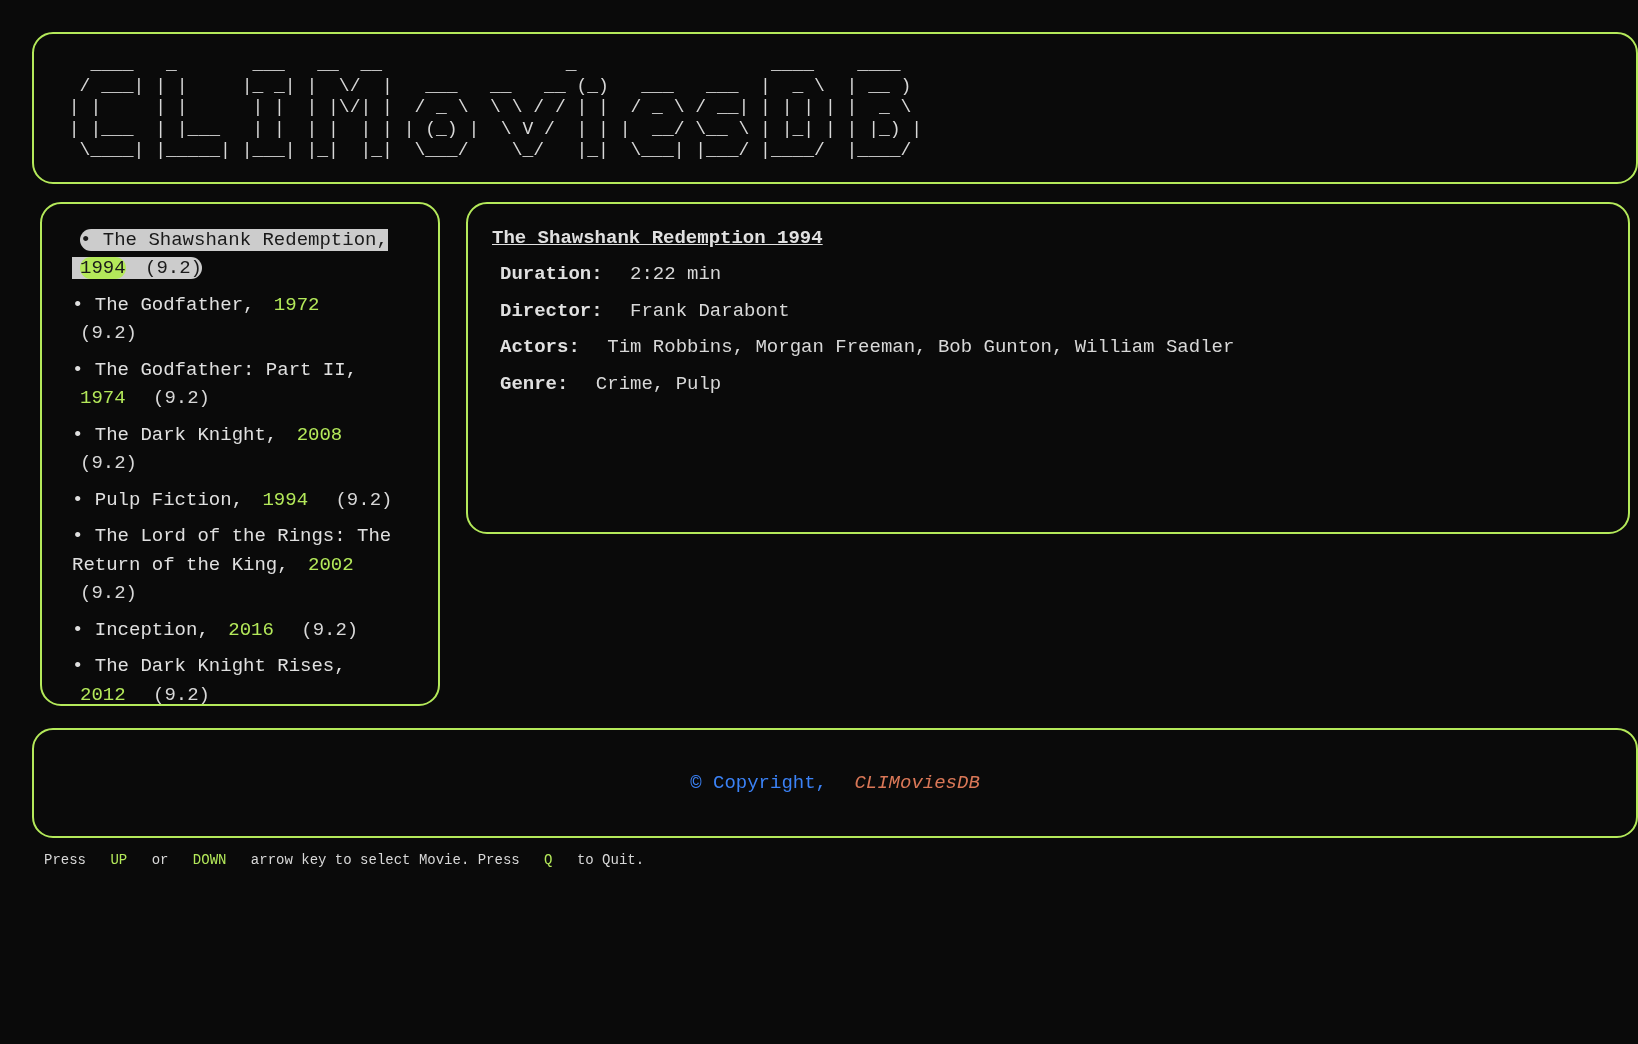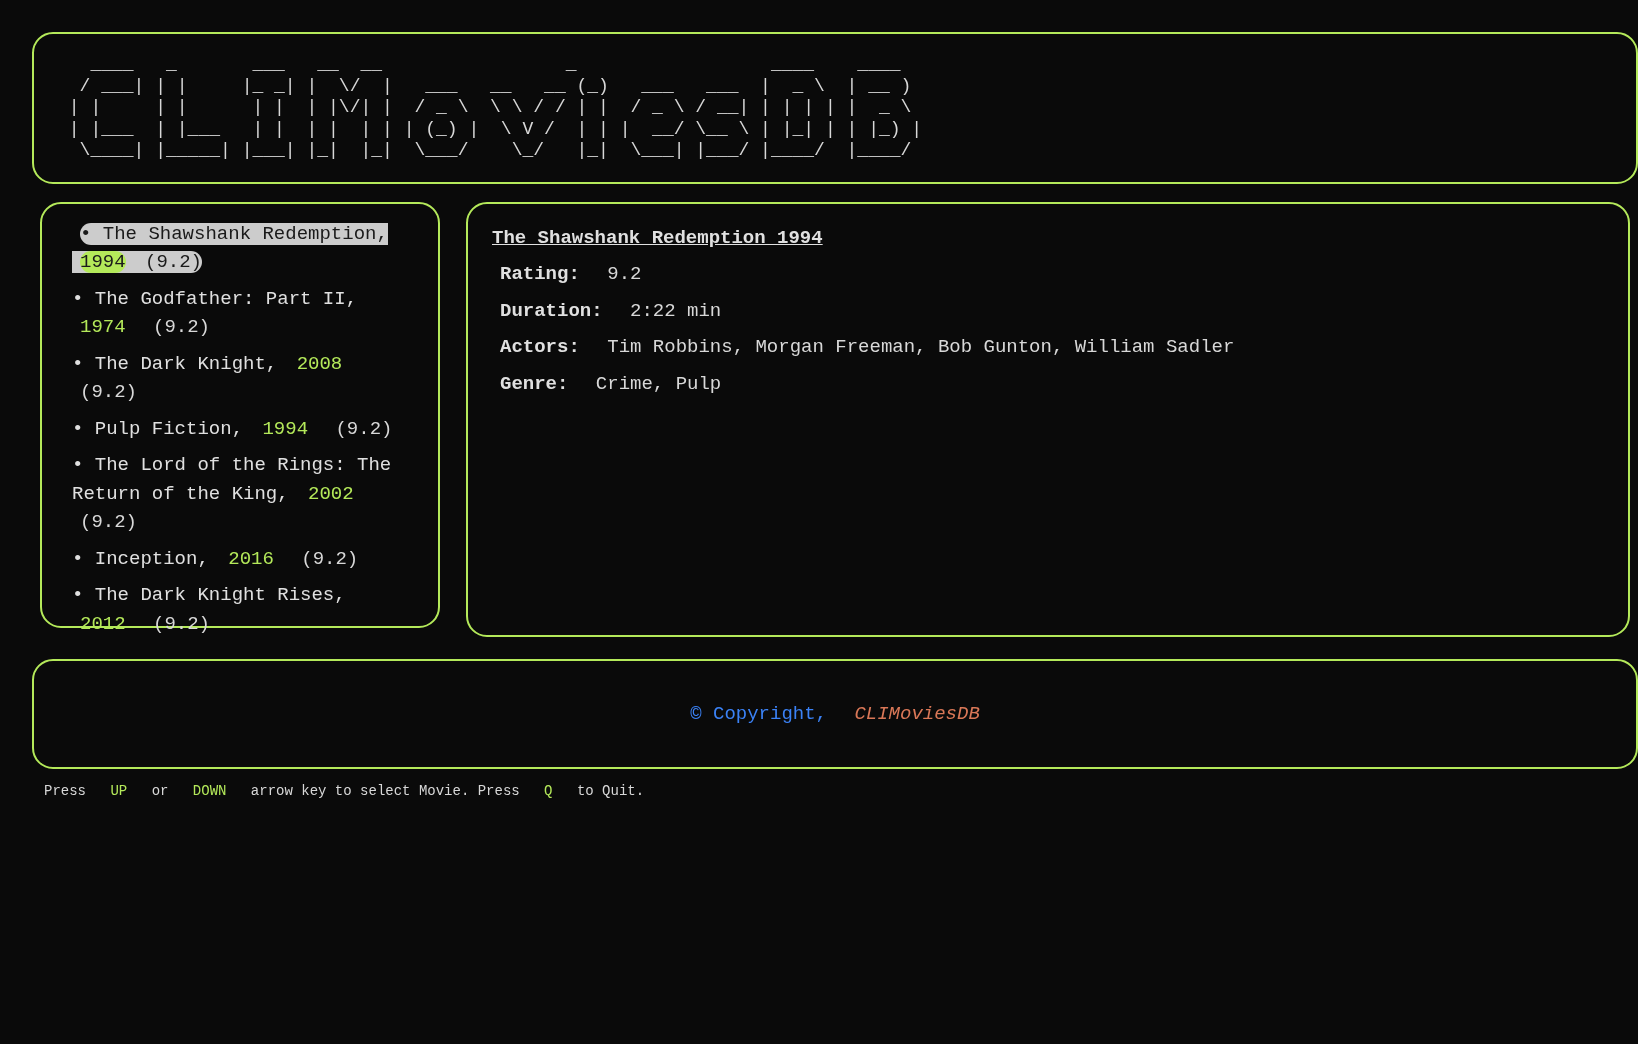--- a/index.html
+++ b/index.html
@@ -34,27 +34,27 @@
       line-height: 1.2;
     }
     .content-row {
       display: flex;
       gap: 10px;
       margin-bottom: 14px;
     }
     .sidebar {
       width: 400px;
       flex-shrink: 0;
-      padding: 8px 14px;
-      height: 426px;
+      padding: 14px 14px;
+      height: 504px;
     }
     .main-panel {
       flex: 1;
       padding: 12px 16px;
-      height: 435px;
+      height: 332px;
     }
     .movie-list {
       list-style: none;
     }
     .movie-item {
       line-height: 1.5;
       cursor: pointer;
     }
     .movie-item.selected {
       background-color: #cccccc;
@@ -120,37 +120,38 @@
   / ___| | |     |_ _| |  \/  |   ___   __   __ (_)   ___   ___  |  _ \  | __ ) 
  | |     | |      | |  | |\/| |  / _ \  \ \ / / | |  / _ \ / __| | | | | |  _ \ 
  | |___  | |___   | |  | |  | | | (_) |  \ V /  | | |  __/ \__ \ | |_| | | |_) |
   \____| |_____| |___| |_|  |_|  \___/    \_/   |_|  \___| |___/ |____/  |____/ </pre>
 </div>
 
 <div class="content-row">
   <div class="box sidebar">
     <div class="movie-list" id="movie-list">
         <div class="selected-wrapper"><span class="movie-item selected"> • The Shawshank Redemption, <span class="movie-year">1994</span> (9.2)</span></div>
+        <div class="selected-wrapper"> • The Godfather, <span class="movie-year">1972</span> <span class="movie-rating">(9.2)</span></div>
         <div class="selected-wrapper"> • The Godfather: Part II, <span class="movie-year">1974</span> <span class="movie-rating">(9.2)</span></div>
         <div class="selected-wrapper"> • The Dark Knight, <span class="movie-year">2008</span> <span class="movie-rating">(9.2)</span></div>
         <div class="selected-wrapper"> • Pulp Fiction, <span class="movie-year">1994</span> <span class="movie-rating">(9.2)</span></div>
         <div class="selected-wrapper"> • The Lord of the Rings: The Return of the King, <span class="movie-year">2002</span> <span class="movie-rating">(9.2)</span></div>
         <div class="selected-wrapper"> • Inception, <span class="movie-year">2016</span> <span class="movie-rating">(9.2)</span></div>
         <div class="selected-wrapper"> • The Dark Knight Rises, <span class="movie-year">2012</span> <span class="movie-rating">(9.2)</span></div>
       </div>
   </div>
   <div class="box main-panel">
     <div class="detail-title">The Shawshank Redemption 1994</div>
     <div class="detail-row">
-      <span class="detail-label">Rating:</span>
-      <span class="detail-value">9.2</span>
+      <span class="detail-label">Duration:</span>
+      <span class="detail-value">2:22 min</span>
     </div>
     <div class="detail-row">
-      <span class="detail-label">Duration:</span>
-      <span class="detail-value">2:22 min</span>
+      <span class="detail-label">Director:</span>
+      <span class="detail-value">Frank Darabont</span>
     </div>
     <div class="detail-row">
       <span class="detail-label">Actors:</span>
       <span class="detail-value">Tim Robbins, Morgan Freeman, Bob Gunton, William Sadler</span>
     </div>
     <div class="detail-row">
       <span class="detail-label">Genre:</span>
       <span class="detail-value">Crime, Pulp</span>
     </div>
   </div>

